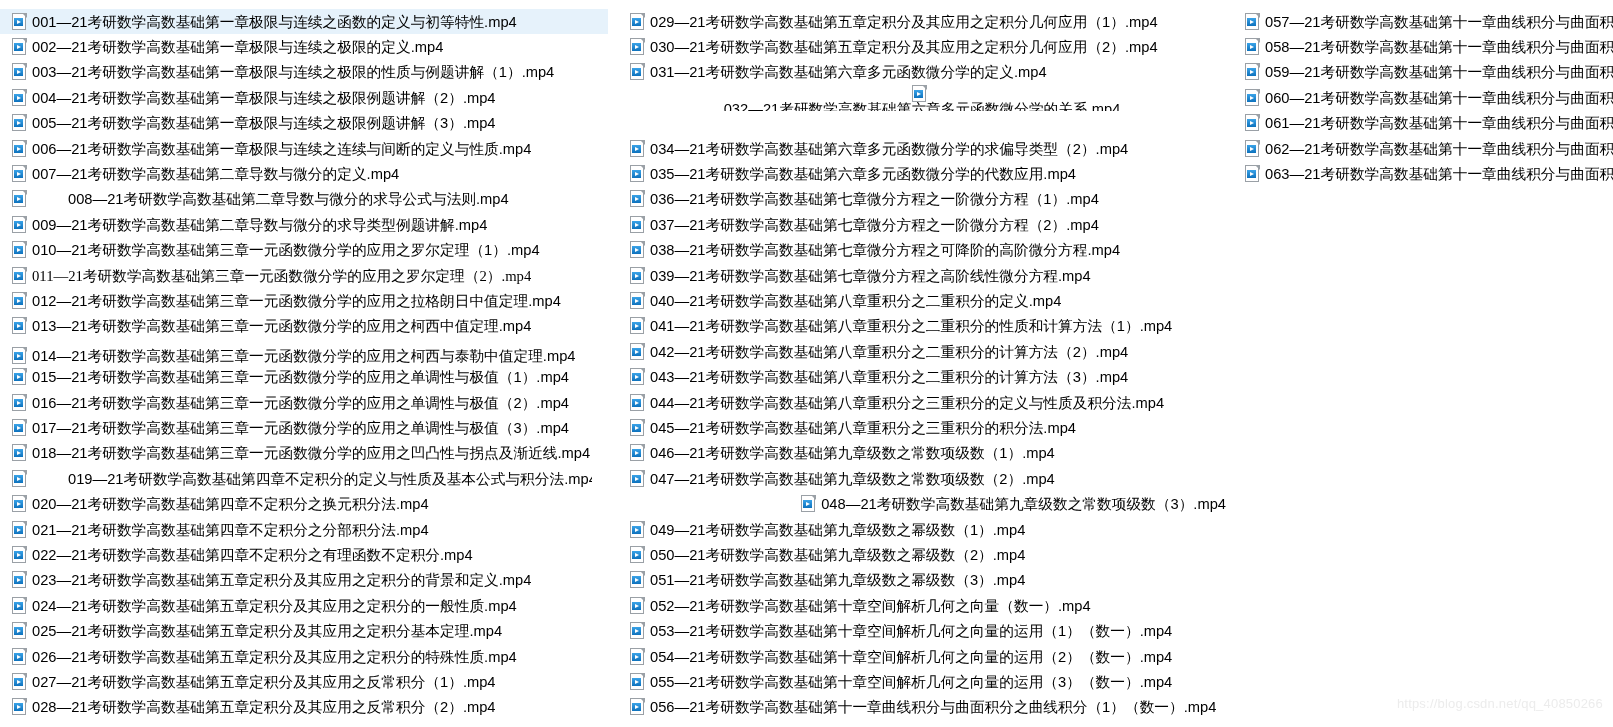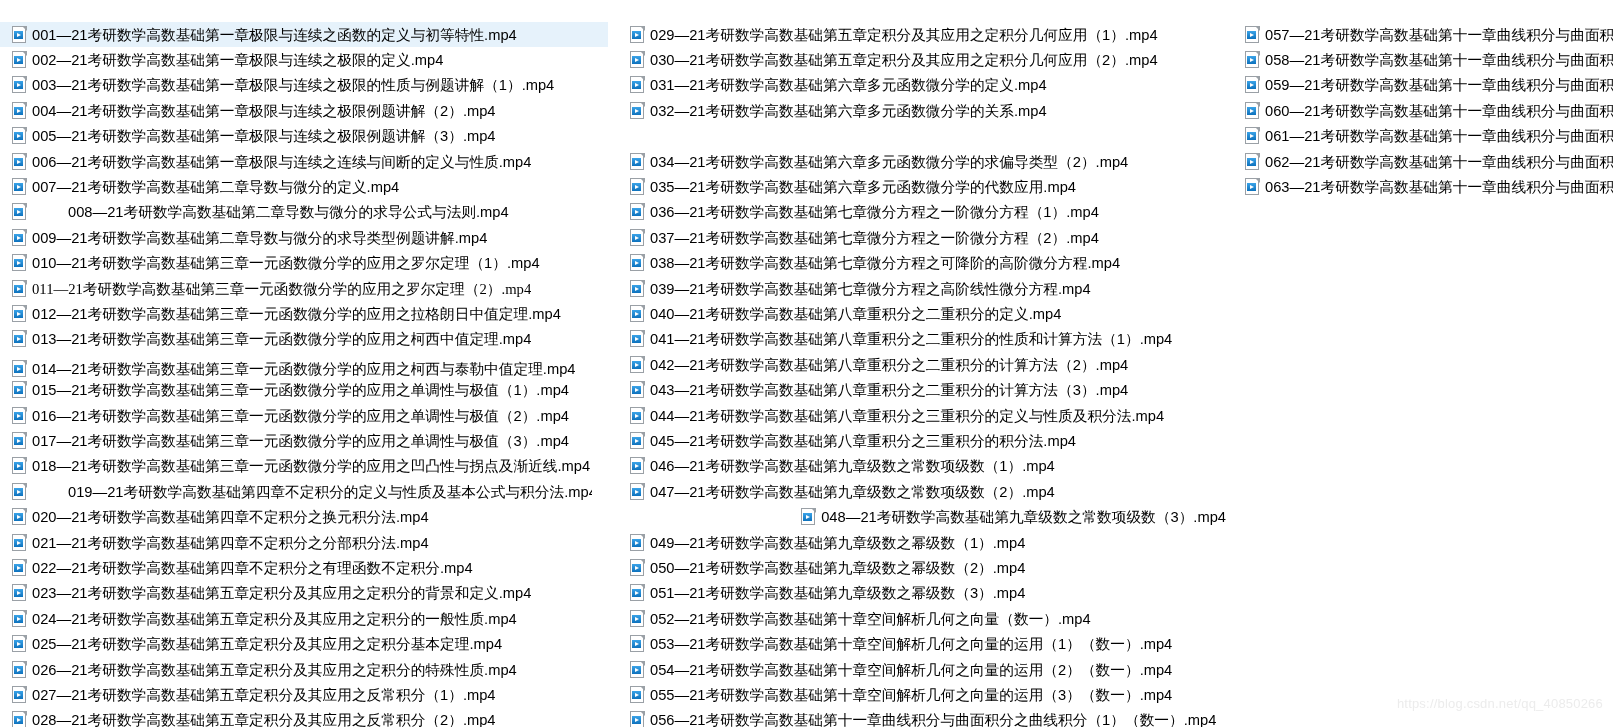--- a/index.html
+++ b/index.html
@@ -21,21 +21,20 @@
     top: 0;
     width: 1613px;
     height: 727px;
     overflow: hidden;
   }
 
   .column {
     position: absolute;
     top: 0;
     height: 692px;
-    margin-top: 13px;
   }
   .col-1 { left: 0px;    width: 608px; }
   .col-2 { left: 618px;  width: 608px; }
   .col-3 { left: 1233px; width: 380px; }
 
   .file-row {
     position: relative;
     height: 25.4px;
     display: flex;
     align-items: center;
@@ -391,21 +390,21 @@
       </div>
       <div class="file-row" style="position: absolute; left: 0px; right: 0px; top: 59.8px;">
         <span class="file-icon">
           <span class="page"></span>
           <span class="fold"></span>
           <span class="badge"></span>
           <span class="play"></span>
         </span>
         <span class="file-name">031—21考研数学高数基础第六章多元函数微分学的定义.mp4</span>
       </div>
-      <div class="file-row" style="position: absolute; left: 0px; right: 12px; top: 85.2px;">
+      <div class="file-row" style="position: absolute; left: 0px; right: 12px; top: 85.2px; flex-direction: column;">
         <span class="file-icon">
           <span class="page"></span>
           <span class="fold"></span>
           <span class="badge"></span>
           <span class="play"></span>
         </span>
         <span class="file-name">032—21考研数学高数基础第六章多元函数微分学的关系.mp4</span>
       </div>
       <div class="file-row" style="position: absolute; left: 0px; right: 0px; top: 136px;">
         <span class="file-icon">

